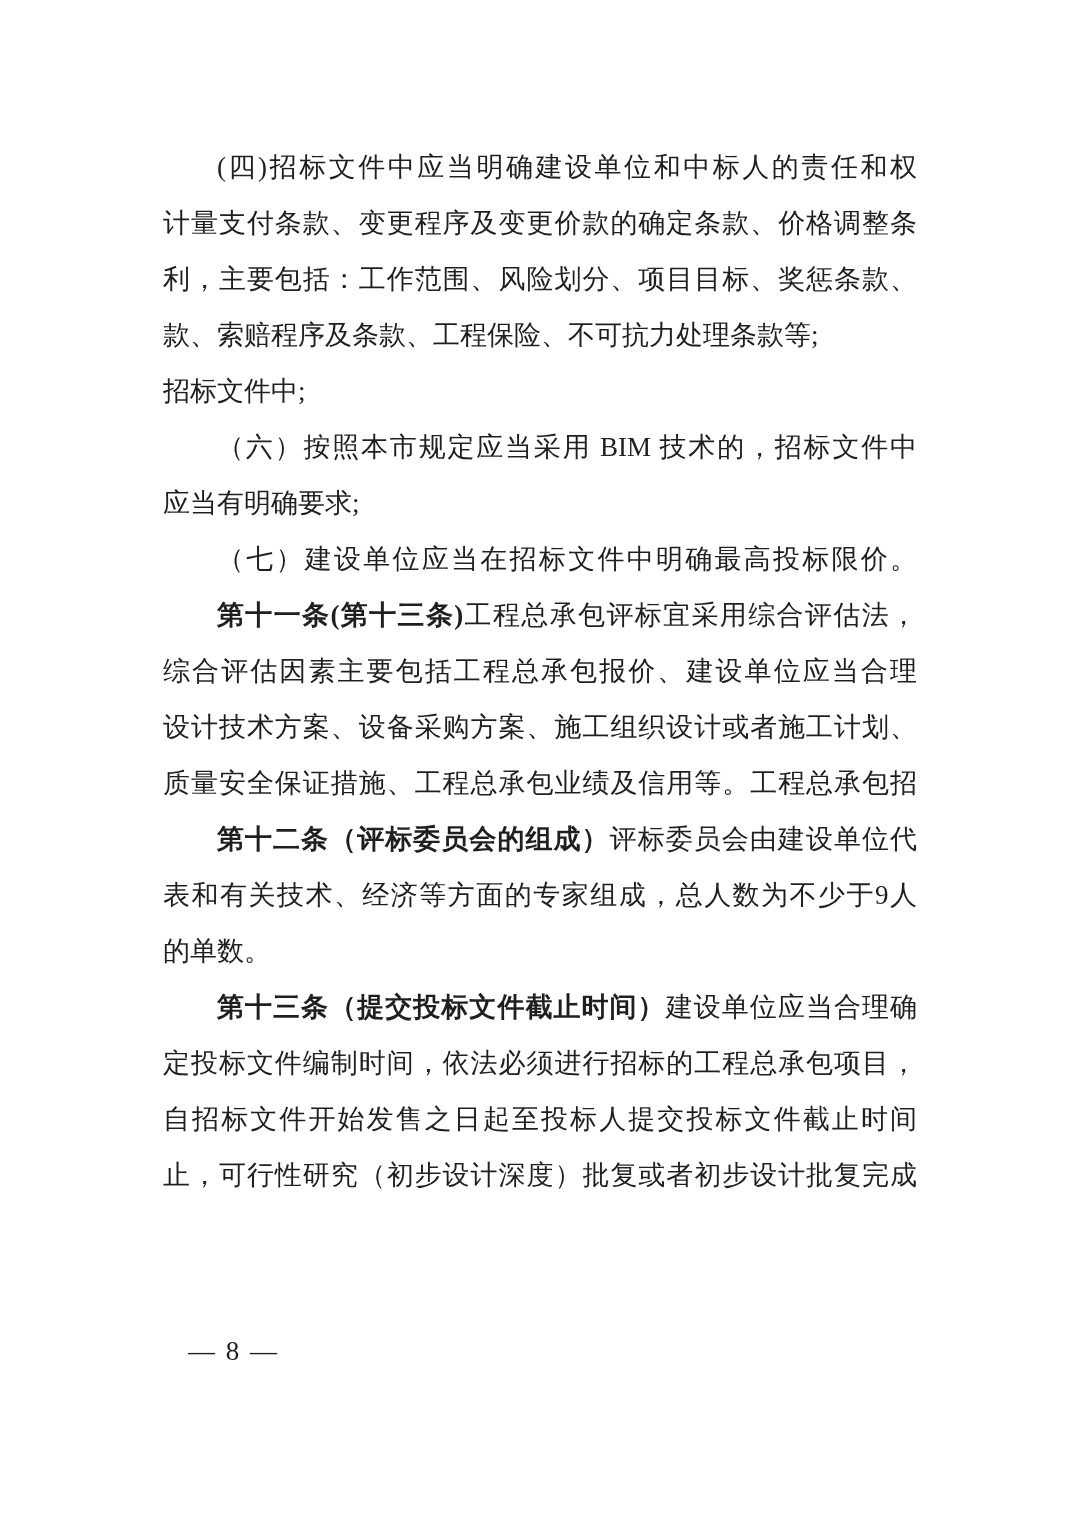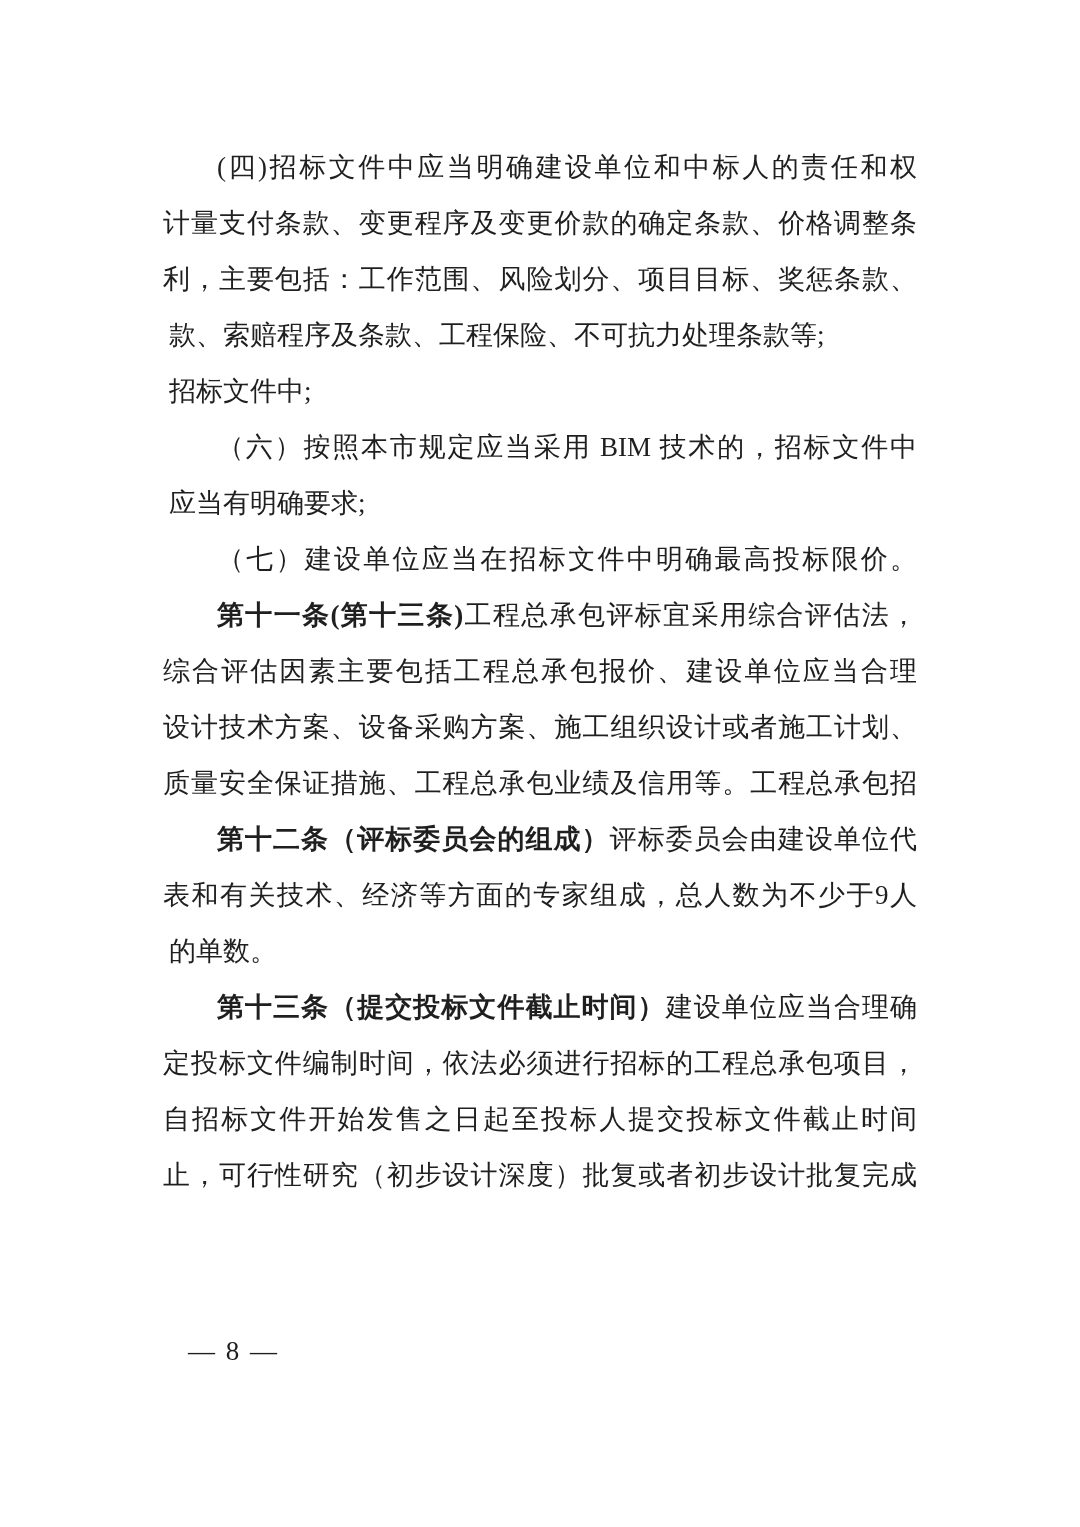--- a/index.html
+++ b/index.html
@@ -20,21 +20,21 @@
   }
   .line {
     font-size: 27px;
     line-height: 56px;
     height: 56px;
     color: #1f1f1f;
     text-align: justify;
     text-align-last: justify;
     overflow: hidden;
   }
-  .line.end { text-align-last: left; margin-left: 6px; }
+  .line.end { text-align-last: left; }
   .line.indent { text-indent: 2em; }
   .line .bold { font-weight: 700; }
   .footer-page-number {
     position: absolute;
     left: 188px;
     top: 1336px;
     font-size: 27px;
     color: #1f1f1f;
     letter-spacing: 2px;
   }

